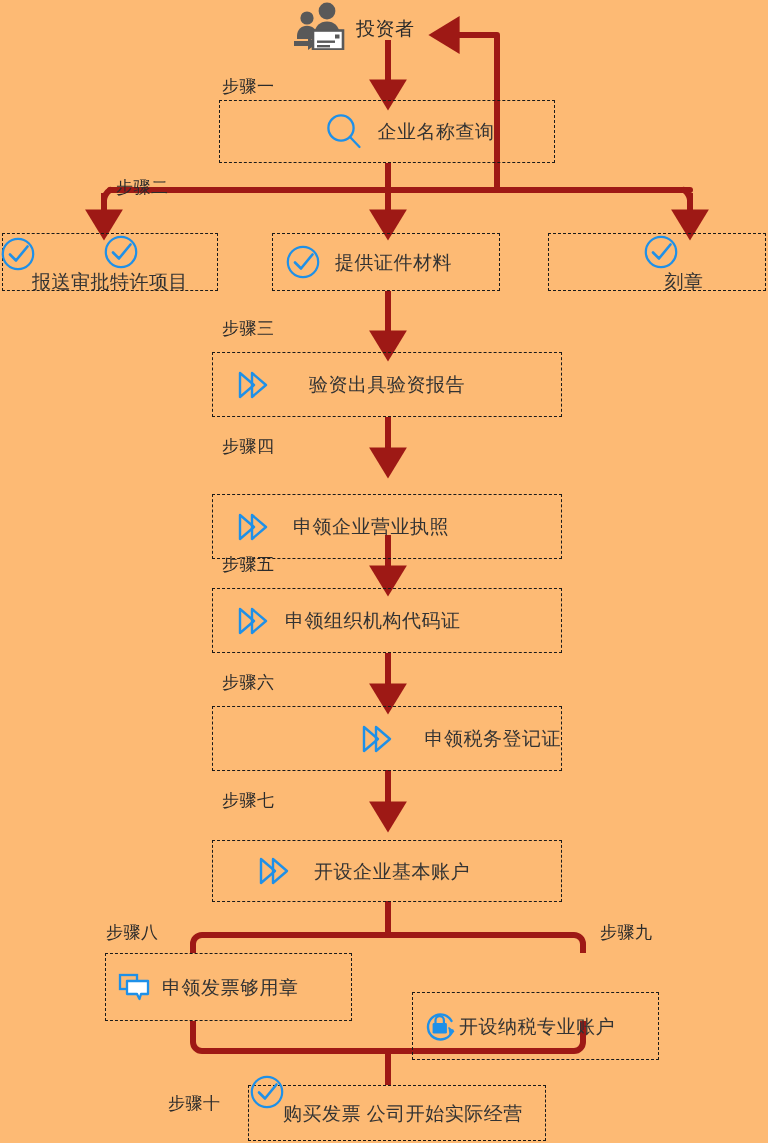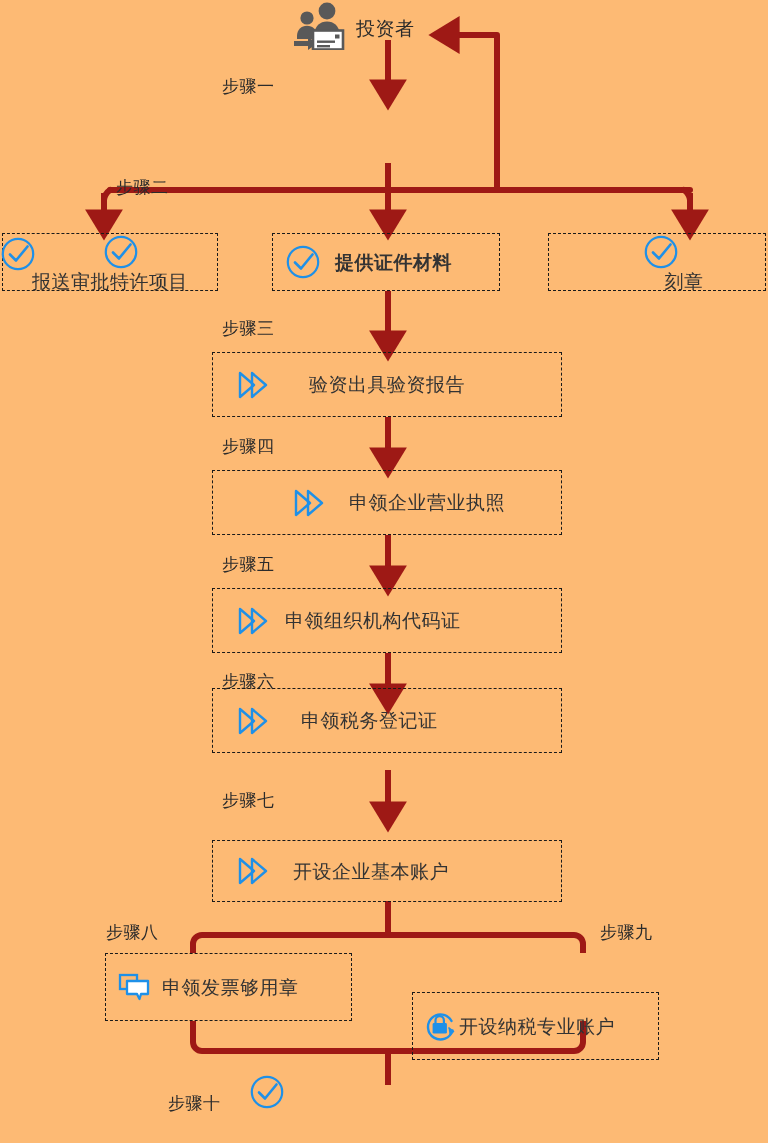--- a/index.html
+++ b/index.html
@@ -126,40 +126,49 @@
       <g fill="#595959">
         <rect x="47" y="32.5" width="4.5" height="4"></rect>
         <rect x="29" y="38.5" width="18" height="2.4"></rect>
         <rect x="29" y="43" width="13" height="2.4"></rect>
       </g>
     </svg>
   </div>
   <div class="step-label" style="left:356px; top:19px; font-size:19px;">投资者</div>
 
   <div class="step-label" style="left:222px; top:63px;margin-top:14px;">步骤一</div>
+  <div class="node center" style="left:219px; top:100px; width:336px; height:63px;">
+    <span class="inline-icon" style="margin-left:44px;margin-right:14px;">
+      <svg width="40" height="40" viewBox="0 0 40 40">
+        <circle cx="17" cy="16" r="12.6" fill="none" stroke="#1e90e8" stroke-width="2.3"></circle>
+        <line x1="26" y1="25" x2="35.5" y2="35" stroke="#1e90e8" stroke-width="2.3" stroke-linecap="round"></line>
+      </svg>
+    </span>
+    <span class="nlabel">企业名称查询</span>
+  </div>
 
   <div class="step-label" style="left:116px; top:169px;margin-top:9px;">步骤二</div>
 
   <div class="node" style="left:2px; top:233px; width:216px; height:58px;flex-direction:column;">
     <span class="inline-icon" style="margin-left:26px;margin-right:4px;">
       <svg width="36" height="36" viewBox="0 0 36 36">
         <circle cx="18" cy="18" r="15.2" fill="none" stroke="#1e90e8" stroke-width="2.2"></circle>
         <path d="M10 18.5 L16 24.5 L27.5 10.5" fill="none" stroke="#1e90e8" stroke-width="2.6" stroke-linecap="round" stroke-linejoin="round"></path>
       </svg>
     </span>
     <span class="nlabel">报送审批特许项目</span>
   </div>
   <div class="nicon" style="left:0px; top:236px;">
     <svg width="36" height="36" viewBox="0 0 36 36">
       <circle cx="18" cy="18" r="15.2" fill="none" stroke="#1e90e8" stroke-width="2.2"></circle>
       <path d="M10 18.5 L16 24.5 L27.5 10.5" fill="none" stroke="#1e90e8" stroke-width="2.6" stroke-linecap="round" stroke-linejoin="round"></path>
     </svg>
   </div>
 
-  <div class="node" style="left:272px; top:233px; width:228px; height:58px;font-weight:bold;">
+  <div class="node" style="left:272px; top:233px; width:228px; height:58px;">
     <span class="inline-icon" style="margin-left:12px;margin-right:14px;">
       <svg width="36" height="36" viewBox="0 0 36 36">
         <circle cx="18" cy="18" r="15.2" fill="none" stroke="#1e90e8" stroke-width="2.2"></circle>
         <path d="M10 18.5 L16 24.5 L27.5 10.5" fill="none" stroke="#1e90e8" stroke-width="2.6" stroke-linecap="round" stroke-linejoin="round"></path>
       </svg>
     </span>
     <span class="nlabel">提供证件材料</span>
   </div>
 
   <div class="node" style="left:548px; top:233px; width:218px; height:58px;flex-direction:column;">
@@ -177,54 +186,54 @@
     <span class="inline-icon" style="margin-left:20px;margin-right:20px;">
       <svg width="40" height="36" viewBox="0 0 40 36">
         <path d="M7 6 L21 18 L7 30 z" fill="none" stroke="#1e90e8" stroke-width="2.4" stroke-linejoin="round"></path>
         <path d="M19 6 L33 18 L19 30 z" fill="none" stroke="#1e90e8" stroke-width="2.4" stroke-linejoin="round"></path>
       </svg>
     </span>
     <span class="nlabel">验资出具验资报告</span>
   </div>
 
   <div class="step-label" style="left:222px; top:437px;">步骤四</div>
-  <div class="node" style="left:212px; top:470px; width:350px; height:65px;justify-content:center;">
+  <div class="node" style="left:212px; top:494px; width:350px; height:65px;">
     <span class="inline-icon" style="margin-left:20px;margin-right:20px;">
       <svg width="40" height="36" viewBox="0 0 40 36">
         <path d="M7 6 L21 18 L7 30 z" fill="none" stroke="#1e90e8" stroke-width="2.4" stroke-linejoin="round"></path>
         <path d="M19 6 L33 18 L19 30 z" fill="none" stroke="#1e90e8" stroke-width="2.4" stroke-linejoin="round"></path>
       </svg>
     </span>
     <span class="nlabel">申领企业营业执照</span>
   </div>
 
   <div class="step-label" style="left:222px; top:555px;text-align:center;">步骤五</div>
   <div class="node" style="left:212px; top:588px; width:350px; height:65px;">
     <span class="inline-icon" style="margin-left:20px;margin-right:12px;">
       <svg width="40" height="36" viewBox="0 0 40 36">
         <path d="M7 6 L21 18 L7 30 z" fill="none" stroke="#1e90e8" stroke-width="2.4" stroke-linejoin="round"></path>
         <path d="M19 6 L33 18 L19 30 z" fill="none" stroke="#1e90e8" stroke-width="2.4" stroke-linejoin="round"></path>
       </svg>
     </span>
     <span class="nlabel">申领组织机构代码证</span>
   </div>
 
-  <div class="step-label" style="left:222px; top:673px;font-family:Liberation Mono, monospace;">步骤六</div>
-  <div class="node" style="left:212px; top:688px; width:350px; height:65px;">
+  <div class="step-label" style="left:222px; top:673px;">步骤六</div>
+  <div class="node" style="left:212px; top:706px; width:350px; height:65px;justify-content:flex-end;">
     <span class="inline-icon" style="margin-left:20px;margin-right:28px;">
       <svg width="40" height="36" viewBox="0 0 40 36">
         <path d="M7 6 L21 18 L7 30 z" fill="none" stroke="#1e90e8" stroke-width="2.4" stroke-linejoin="round"></path>
         <path d="M19 6 L33 18 L19 30 z" fill="none" stroke="#1e90e8" stroke-width="2.4" stroke-linejoin="round"></path>
       </svg>
     </span>
     <span class="nlabel">申领税务登记证</span>
   </div>
 
   <div class="step-label" style="left:222px; top:791px;">步骤七</div>
-  <div class="node" style="left:212px; top:840px; width:350px; height:62px;">
+  <div class="node" style="left:212px; top:840px; width:350px; height:62px;padding-left:21px;">
     <span class="inline-icon" style="margin-left:20px;margin-right:20px;">
       <svg width="40" height="36" viewBox="0 0 40 36">
         <path d="M7 6 L21 18 L7 30 z" fill="none" stroke="#1e90e8" stroke-width="2.4" stroke-linejoin="round"></path>
         <path d="M19 6 L33 18 L19 30 z" fill="none" stroke="#1e90e8" stroke-width="2.4" stroke-linejoin="round"></path>
       </svg>
     </span>
     <span class="nlabel">开设企业基本账户</span>
   </div>
 
   <div class="step-label" style="left:106px; top:923px;">步骤八</div>
@@ -245,20 +254,23 @@
         <path d="M30.5 13 A12.5 12.5 0 1 0 31.5 22.5" fill="none" stroke="#1e90e8" stroke-width="2.4" stroke-linecap="round"></path>
         <path d="M27.5 19.5 L32.5 23.5 L28.5 27" fill="#1e90e8" stroke="#1e90e8" stroke-width="1.6" stroke-linejoin="round"></path>
         <path d="M14.5 15.5 v-3.2 a4.2 4.2 0 0 1 8.4 0 v3.2" fill="none" stroke="#1e90e8" stroke-width="2.2"></path>
         <rect x="11.6" y="15" width="14.3" height="10.6" rx="1.4" fill="#1e90e8"></rect>
       </svg>
     </span>
     <span class="nlabel">开设纳税专业账户</span>
   </div>
 
   <div class="step-label" style="left:168px; top:1094px;">步骤十</div>
+  <div class="node" style="left:248px; top:1085px; width:298px; height:56px;">
+    <span class="nlabel" style="margin-left:34px;">购买发票 公司开始实际经营</span>
+  </div>
   <div class="nicon" style="left:249px; top:1074px;">
     <svg width="36" height="36" viewBox="0 0 36 36">
       <circle cx="18" cy="18" r="15.2" fill="none" stroke="#1e90e8" stroke-width="2.2"></circle>
       <path d="M10 18.5 L16 24.5 L27.5 10.5" fill="none" stroke="#1e90e8" stroke-width="2.6" stroke-linecap="round" stroke-linejoin="round"></path>
     </svg>
   </div>
 
 </div>
 
 </body></html>

